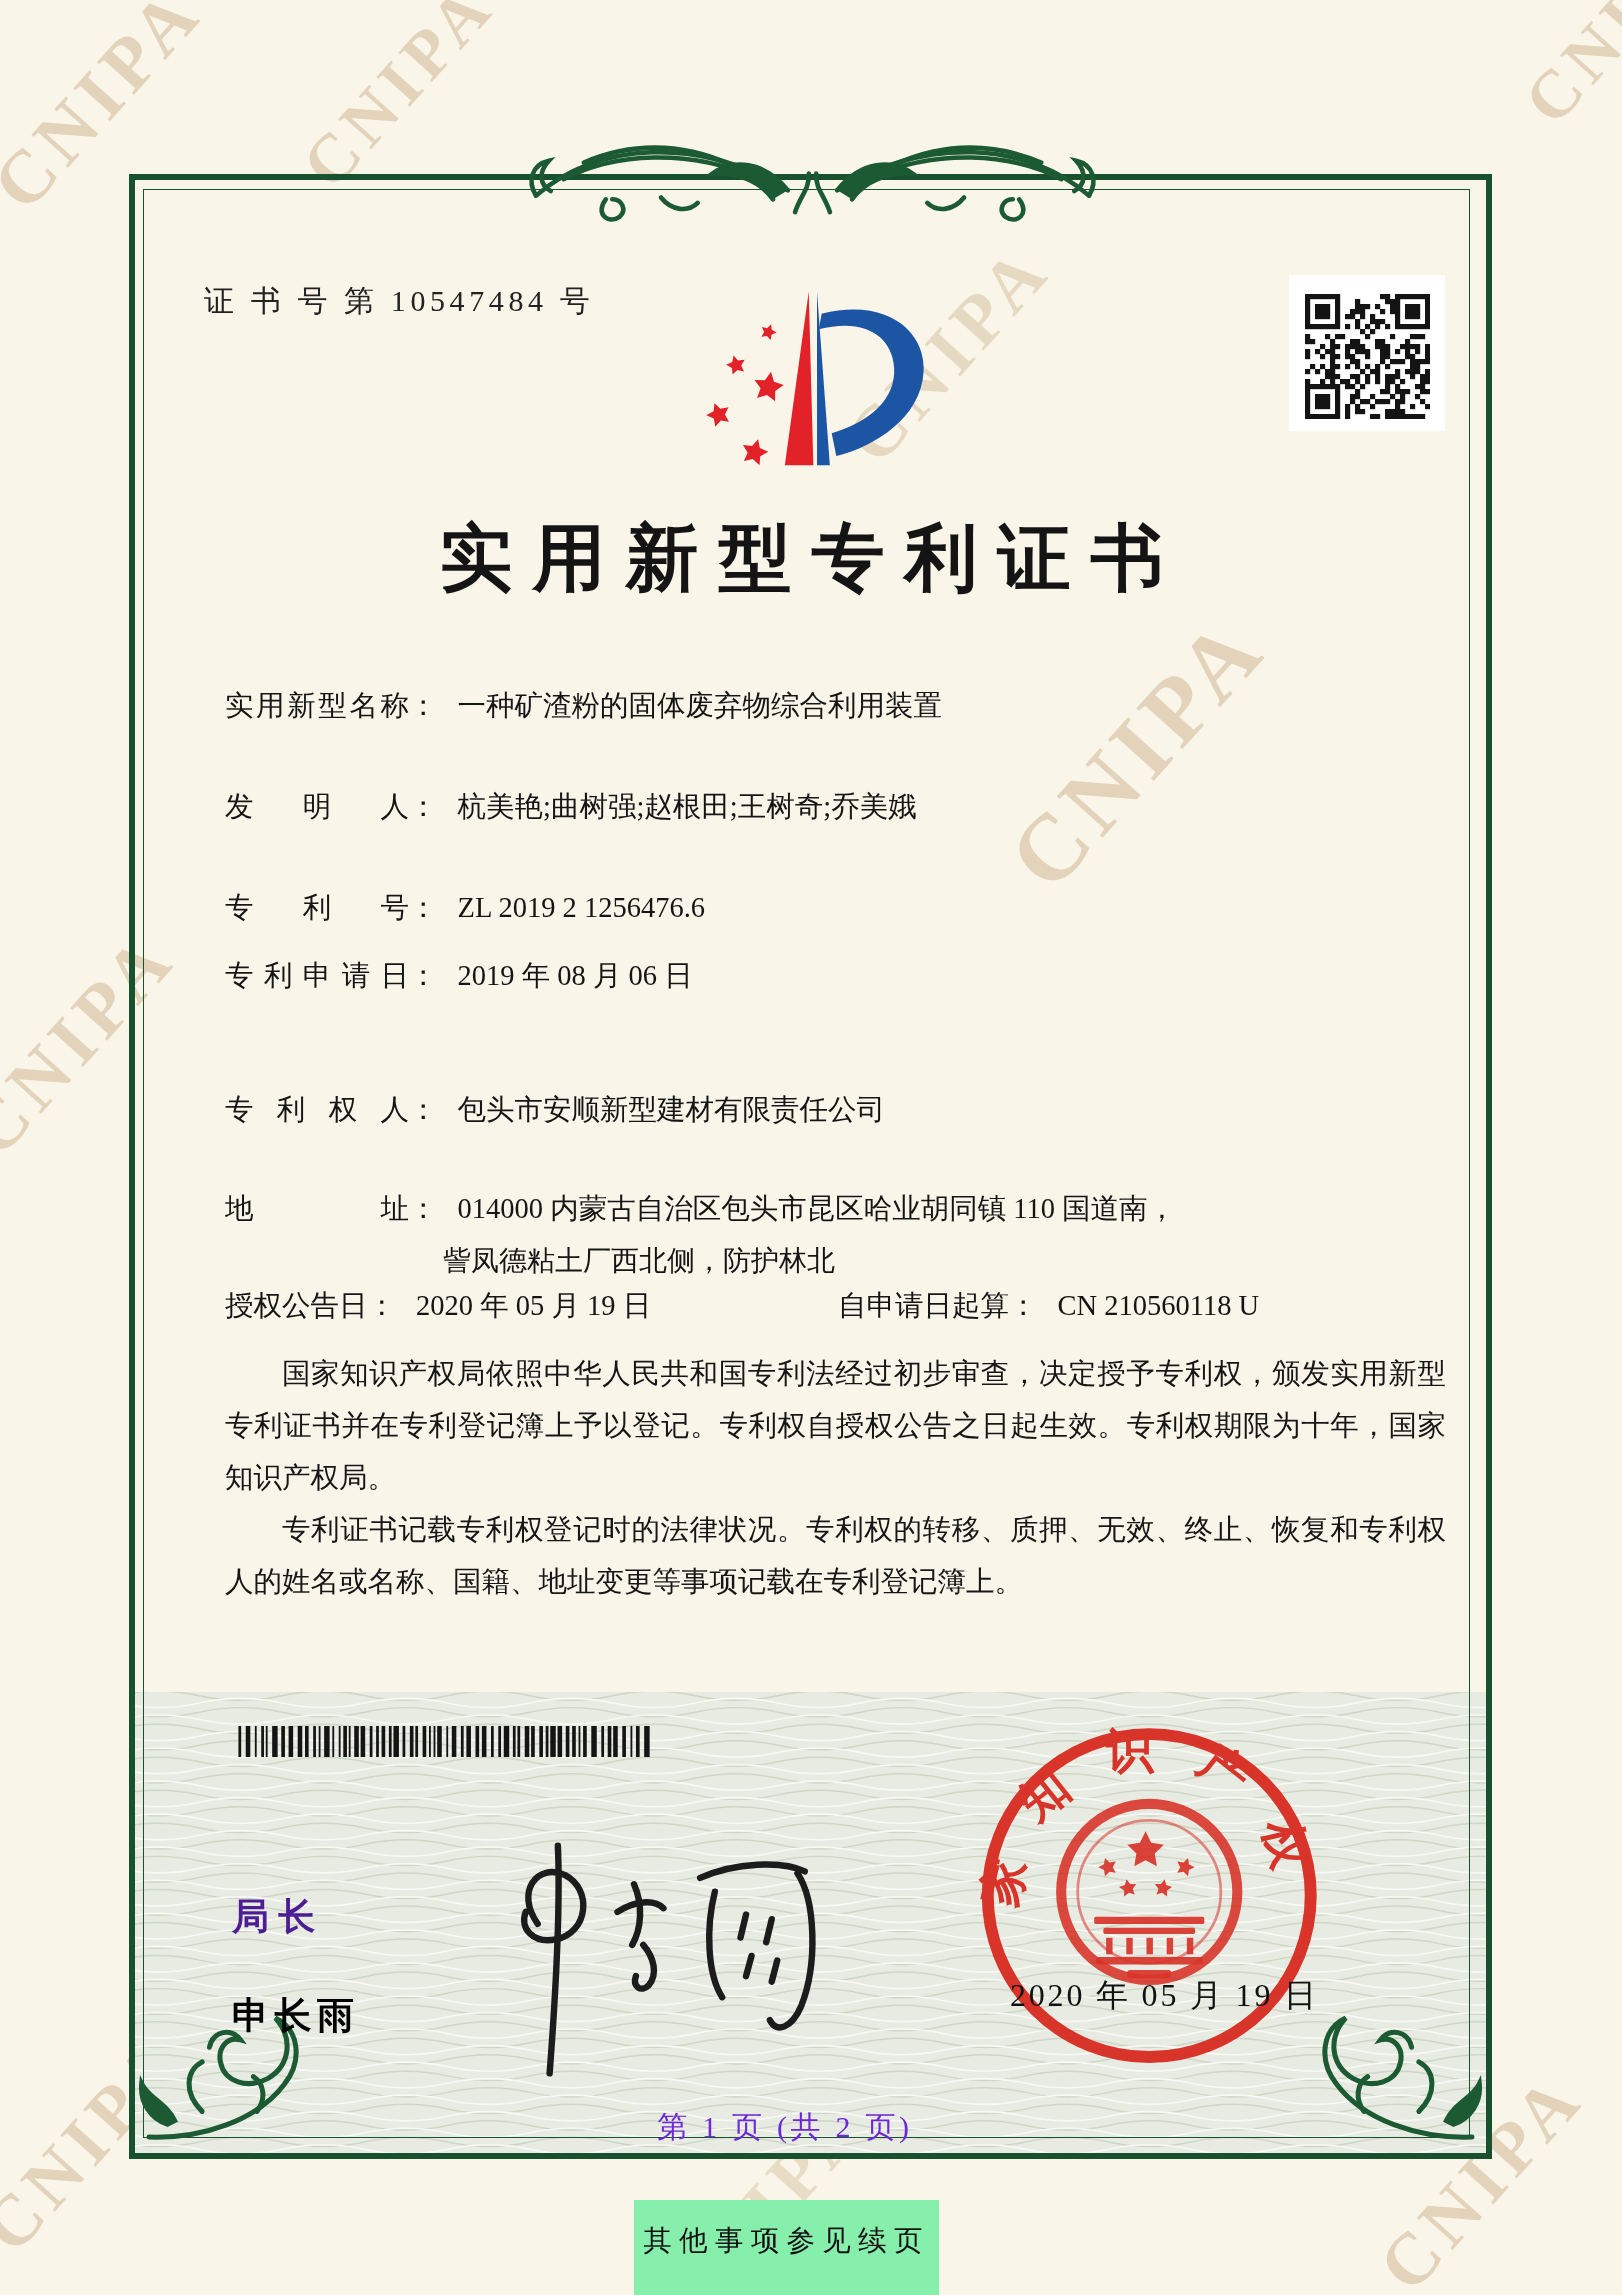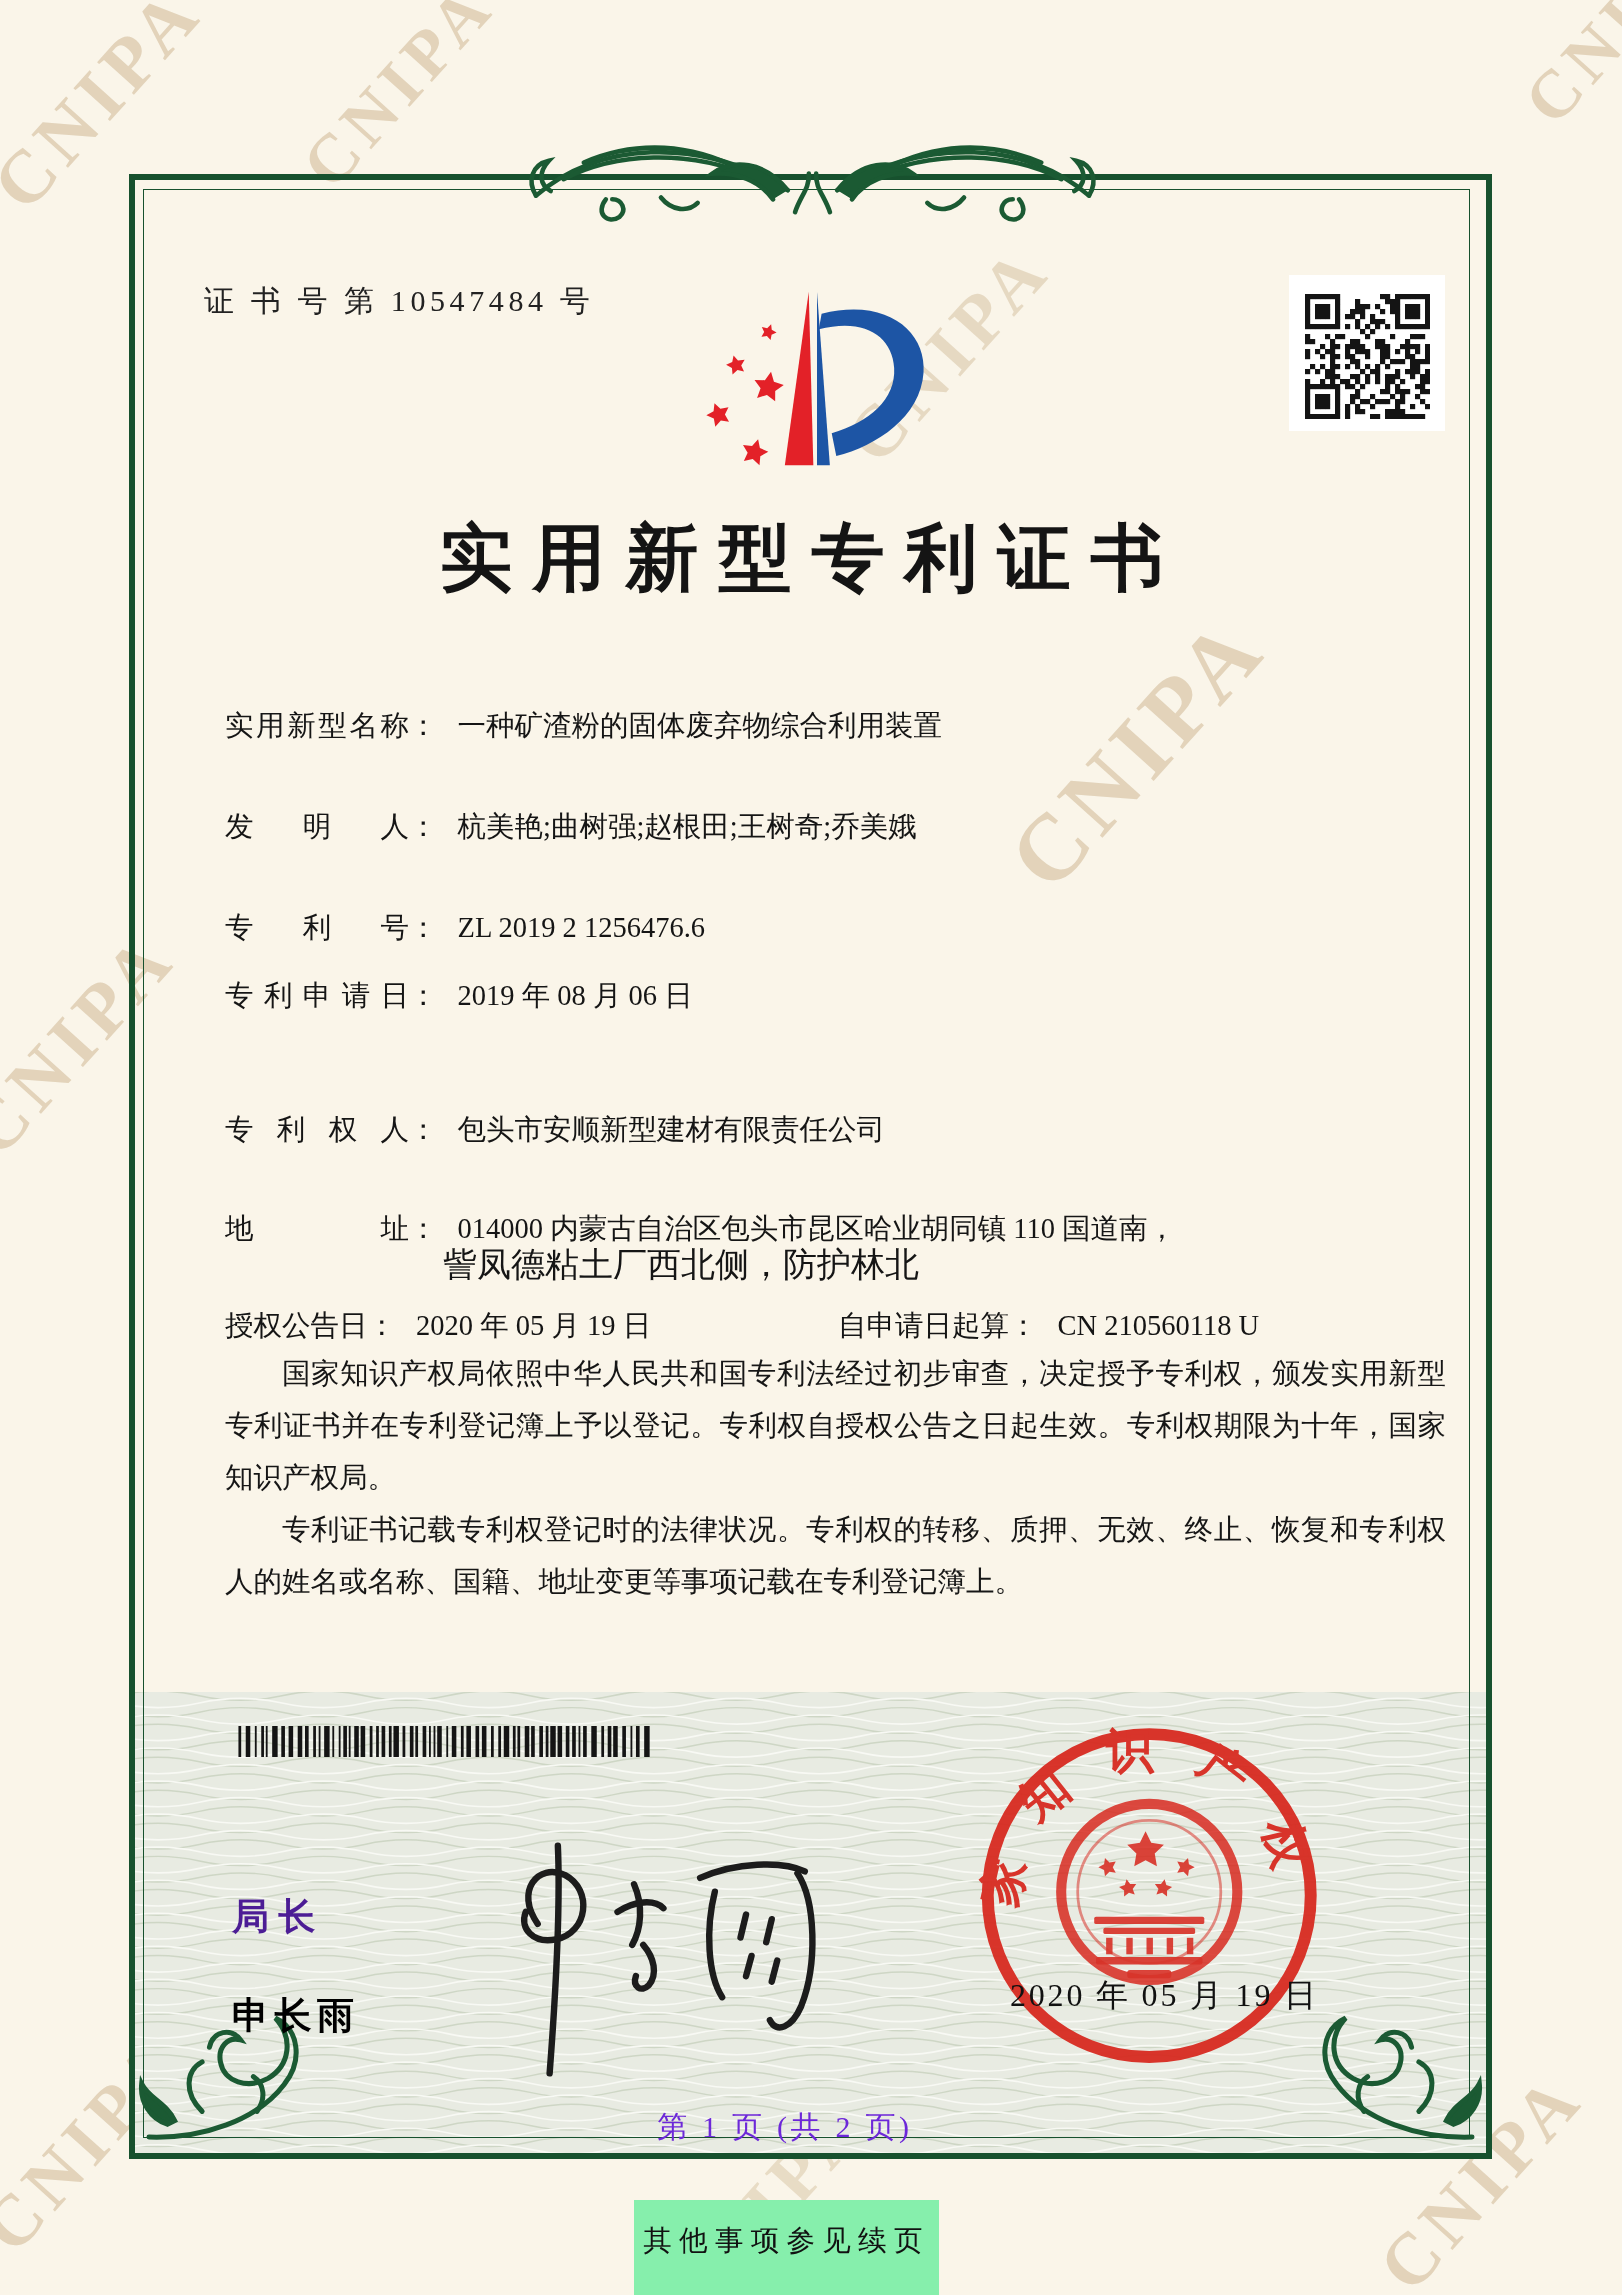--- a/index.html
+++ b/index.html
@@ -26,25 +26,25 @@
                 border:1.8px solid #17512e;pointer-events:none;}
   .ornament{position:absolute;pointer-events:none;}
   
   .cert-no{position:absolute;left:204px;top:281px;font-size:30px;letter-spacing:4.6px;color:#222;}
   .logo{position:absolute;left:693px;top:275px;}
   .qr-wrap{position:absolute;left:1289px;top:275px;width:156px;height:156px;background:#fff;}
   .qr-wrap svg{position:absolute;left:15.6px;top:19px;}
   .title{position:absolute;left:0;top:510px;width:1623px;text-align:center;
          font-size:73px;font-weight:bold;letter-spacing:20px;color:#141414;}
   
-  .row{position:absolute;left:225px;font-size:28.5px;white-space:nowrap;color:#151515;margin-top:20px;}
+  .row{position:absolute;left:225px;font-size:28.5px;white-space:nowrap;color:#151515;}
   .lbl{display:inline-block;width:184px;text-align:justify;text-align-last:justify;vertical-align:bottom;}
   .lbl-tight{display:inline-block;vertical-align:bottom;}
   .val{margin-left:20px;}
-  .addr2{position:absolute;left:443px;font-size:34px;color:#151515;}
+  .addr2{position:absolute;left:443px;font-size:28px;color:#151515;}
   .grant-no{position:absolute;left:613px;top:0;}
   
   .body-text{position:absolute;left:225px;top:1348px;width:1221px;font-size:28.5px;
              line-height:52px;text-align:justify;color:#161616;}
   .body-text p{margin:0;text-indent:2em;}
   
   .barcode{position:absolute;left:237px;top:1726px;}
   .signer-title{position:absolute;left:232px;top:1892px;font-size:37px;letter-spacing:9.2px;
                 font-weight:600;color:#4c1d95;}
   .signer-name{position:absolute;left:232px;top:1991px;font-size:37px;letter-spacing:5.5px;

